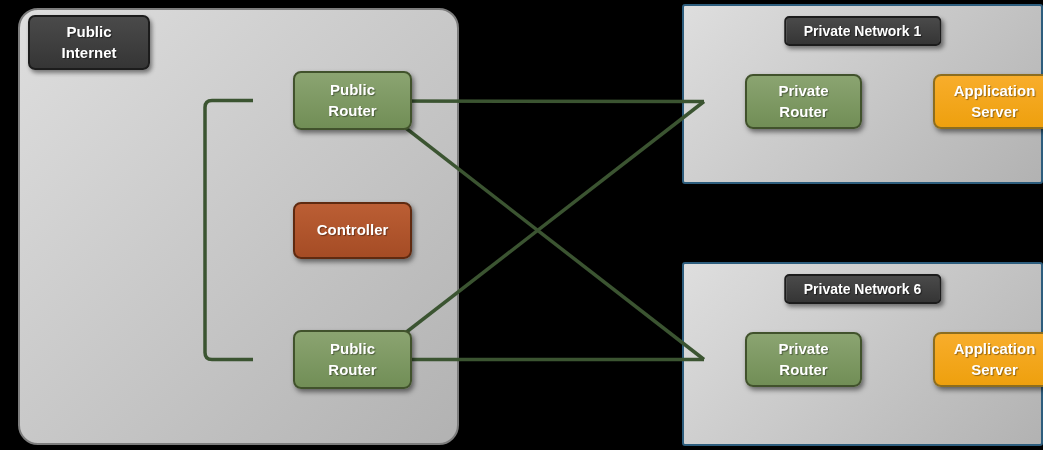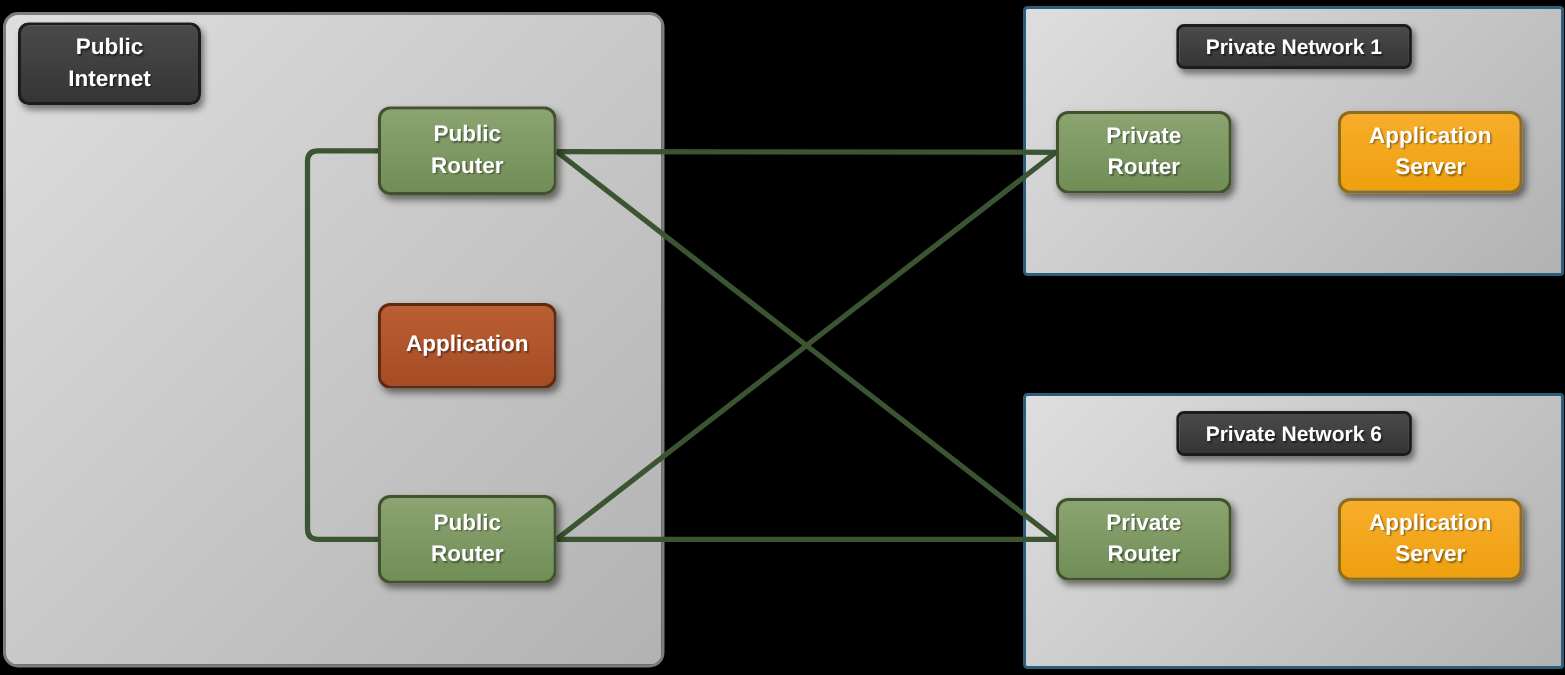--- a/index.html
+++ b/index.html
@@ -15,23 +15,23 @@
     background: #000000;
     overflow: hidden;
   }
   
   .net-box {
     position: absolute;
     background: linear-gradient(135deg, #dedede 0%, #c6c6c6 55%, #b2b2b2 100%);
     box-shadow: 3px 4px 6px rgba(0,0,0,0.55);
   }
   #public-internet-box {
-    left: 2px; top: 8px; width: 437px; height: 433px;
+    left: 18px; top: 8px; width: 437px; height: 433px;
     border: 2px solid #7d7d7d;
-    border-radius: 10px;
+    border-radius: 20px;
   }
   #private-network-1-box {
     left: 682px; top: 4px; width: 357px; height: 176px;
     border: 2px solid #2d5d7d;
     border-radius: 3px;
   }
   #private-network-2-box {
     left: 682px; top: 262px; width: 357px; height: 180px;
     border: 2px solid #2d5d7d;
     border-radius: 3px;
@@ -78,20 +78,21 @@
     font-size: 15px;
     line-height: 1.35;
     display: flex;
     align-items: center;
     justify-content: center;
     text-align: center;
     box-shadow: 2px 3px 5px rgba(0,0,0,0.5);
     text-shadow: 1px 1px 1px rgba(0,0,0,0.4);
     box-sizing: border-box;
     z-index: 3;
+    margin-left: 41px;
   }
   .node .node-label {
     display: inline-block;
     max-width: 88px;
   }
   .node-green {
     background: linear-gradient(180deg, #8ba471 0%, #718e56 100%);
     border: 2px solid #41522c;
   }
   .node-red {
@@ -152,21 +153,21 @@
     <path d="M 371 101 L 704 359.5"></path>
     <path d="M 371 359.5 L 704 101.5"></path>
   </svg>
 
 
   <div id="public-router-top-node" class="node node-green">
     <span class="node-label">Public Router</span>
   </div>
 
   <div id="controller-node" class="node node-red">
-    <span class="node-label">Application</span>
+    <span class="node-label">Controller</span>
   </div>
 
   <div id="public-router-bottom-node" class="node node-green">
     <span class="node-label">Public Router</span>
   </div>
 
   <div id="private-router-1-node" class="node node-green">
     <span class="node-label">Private Router</span>
   </div>
 

